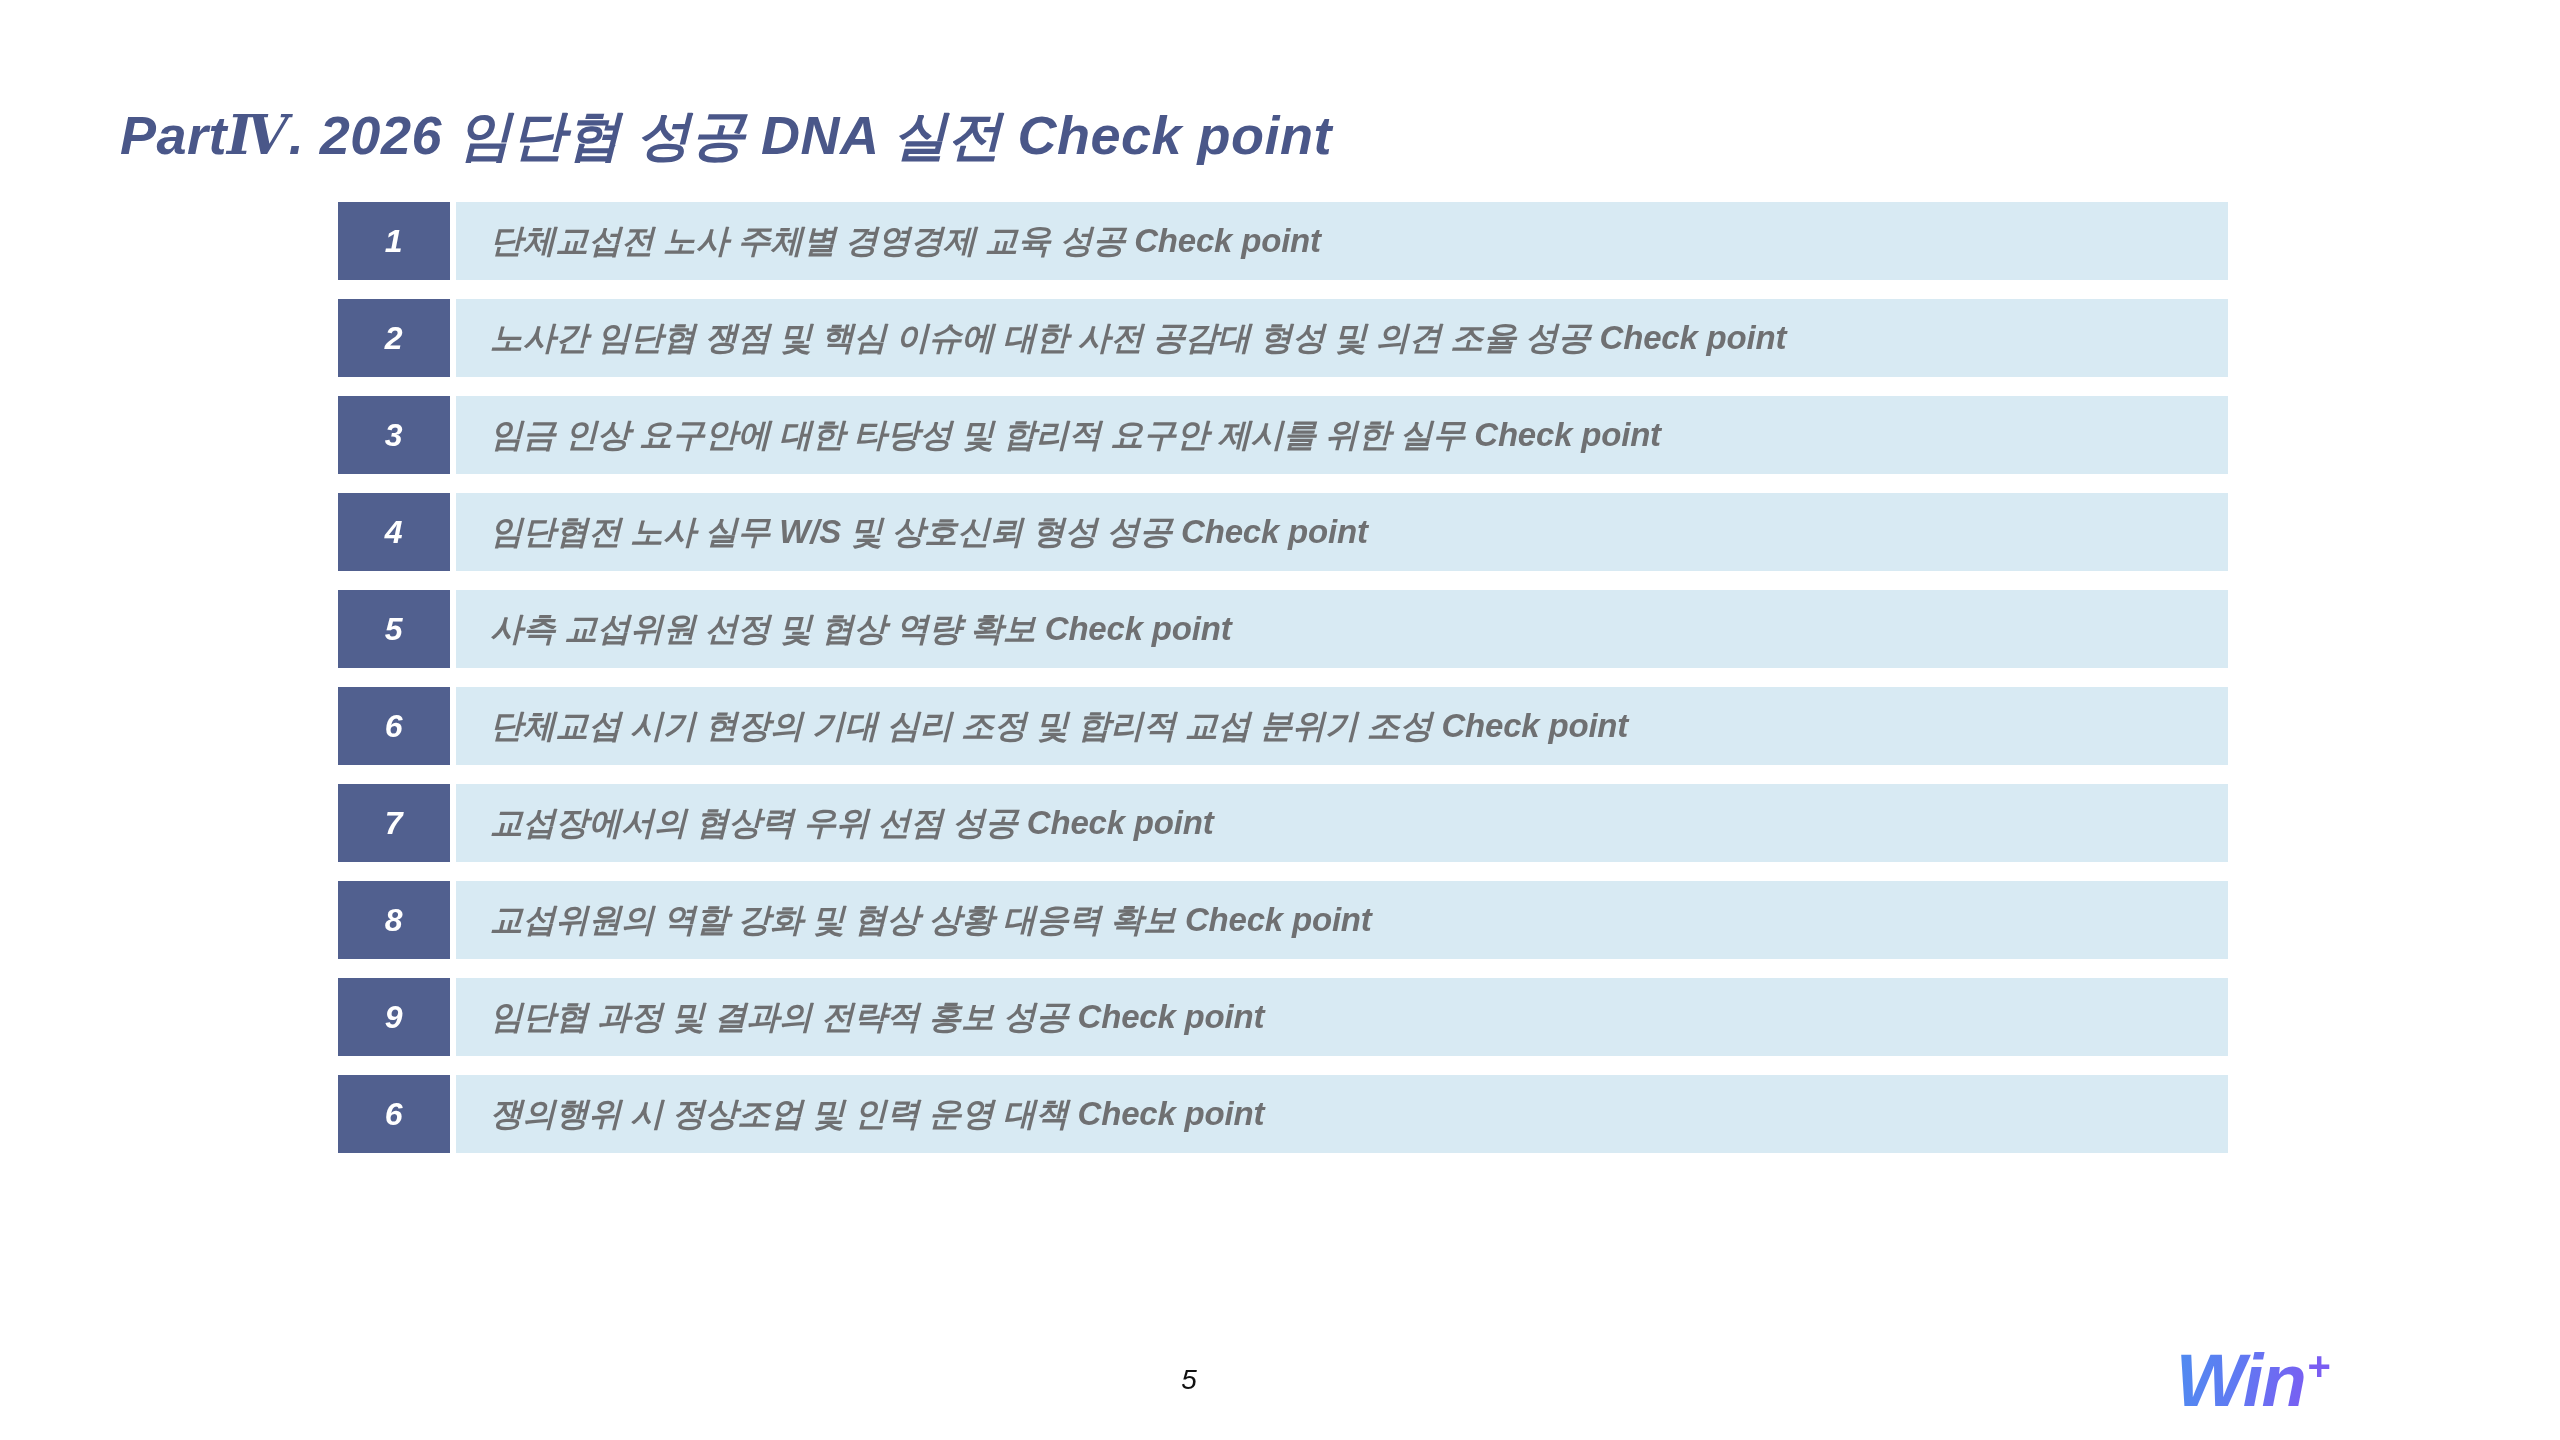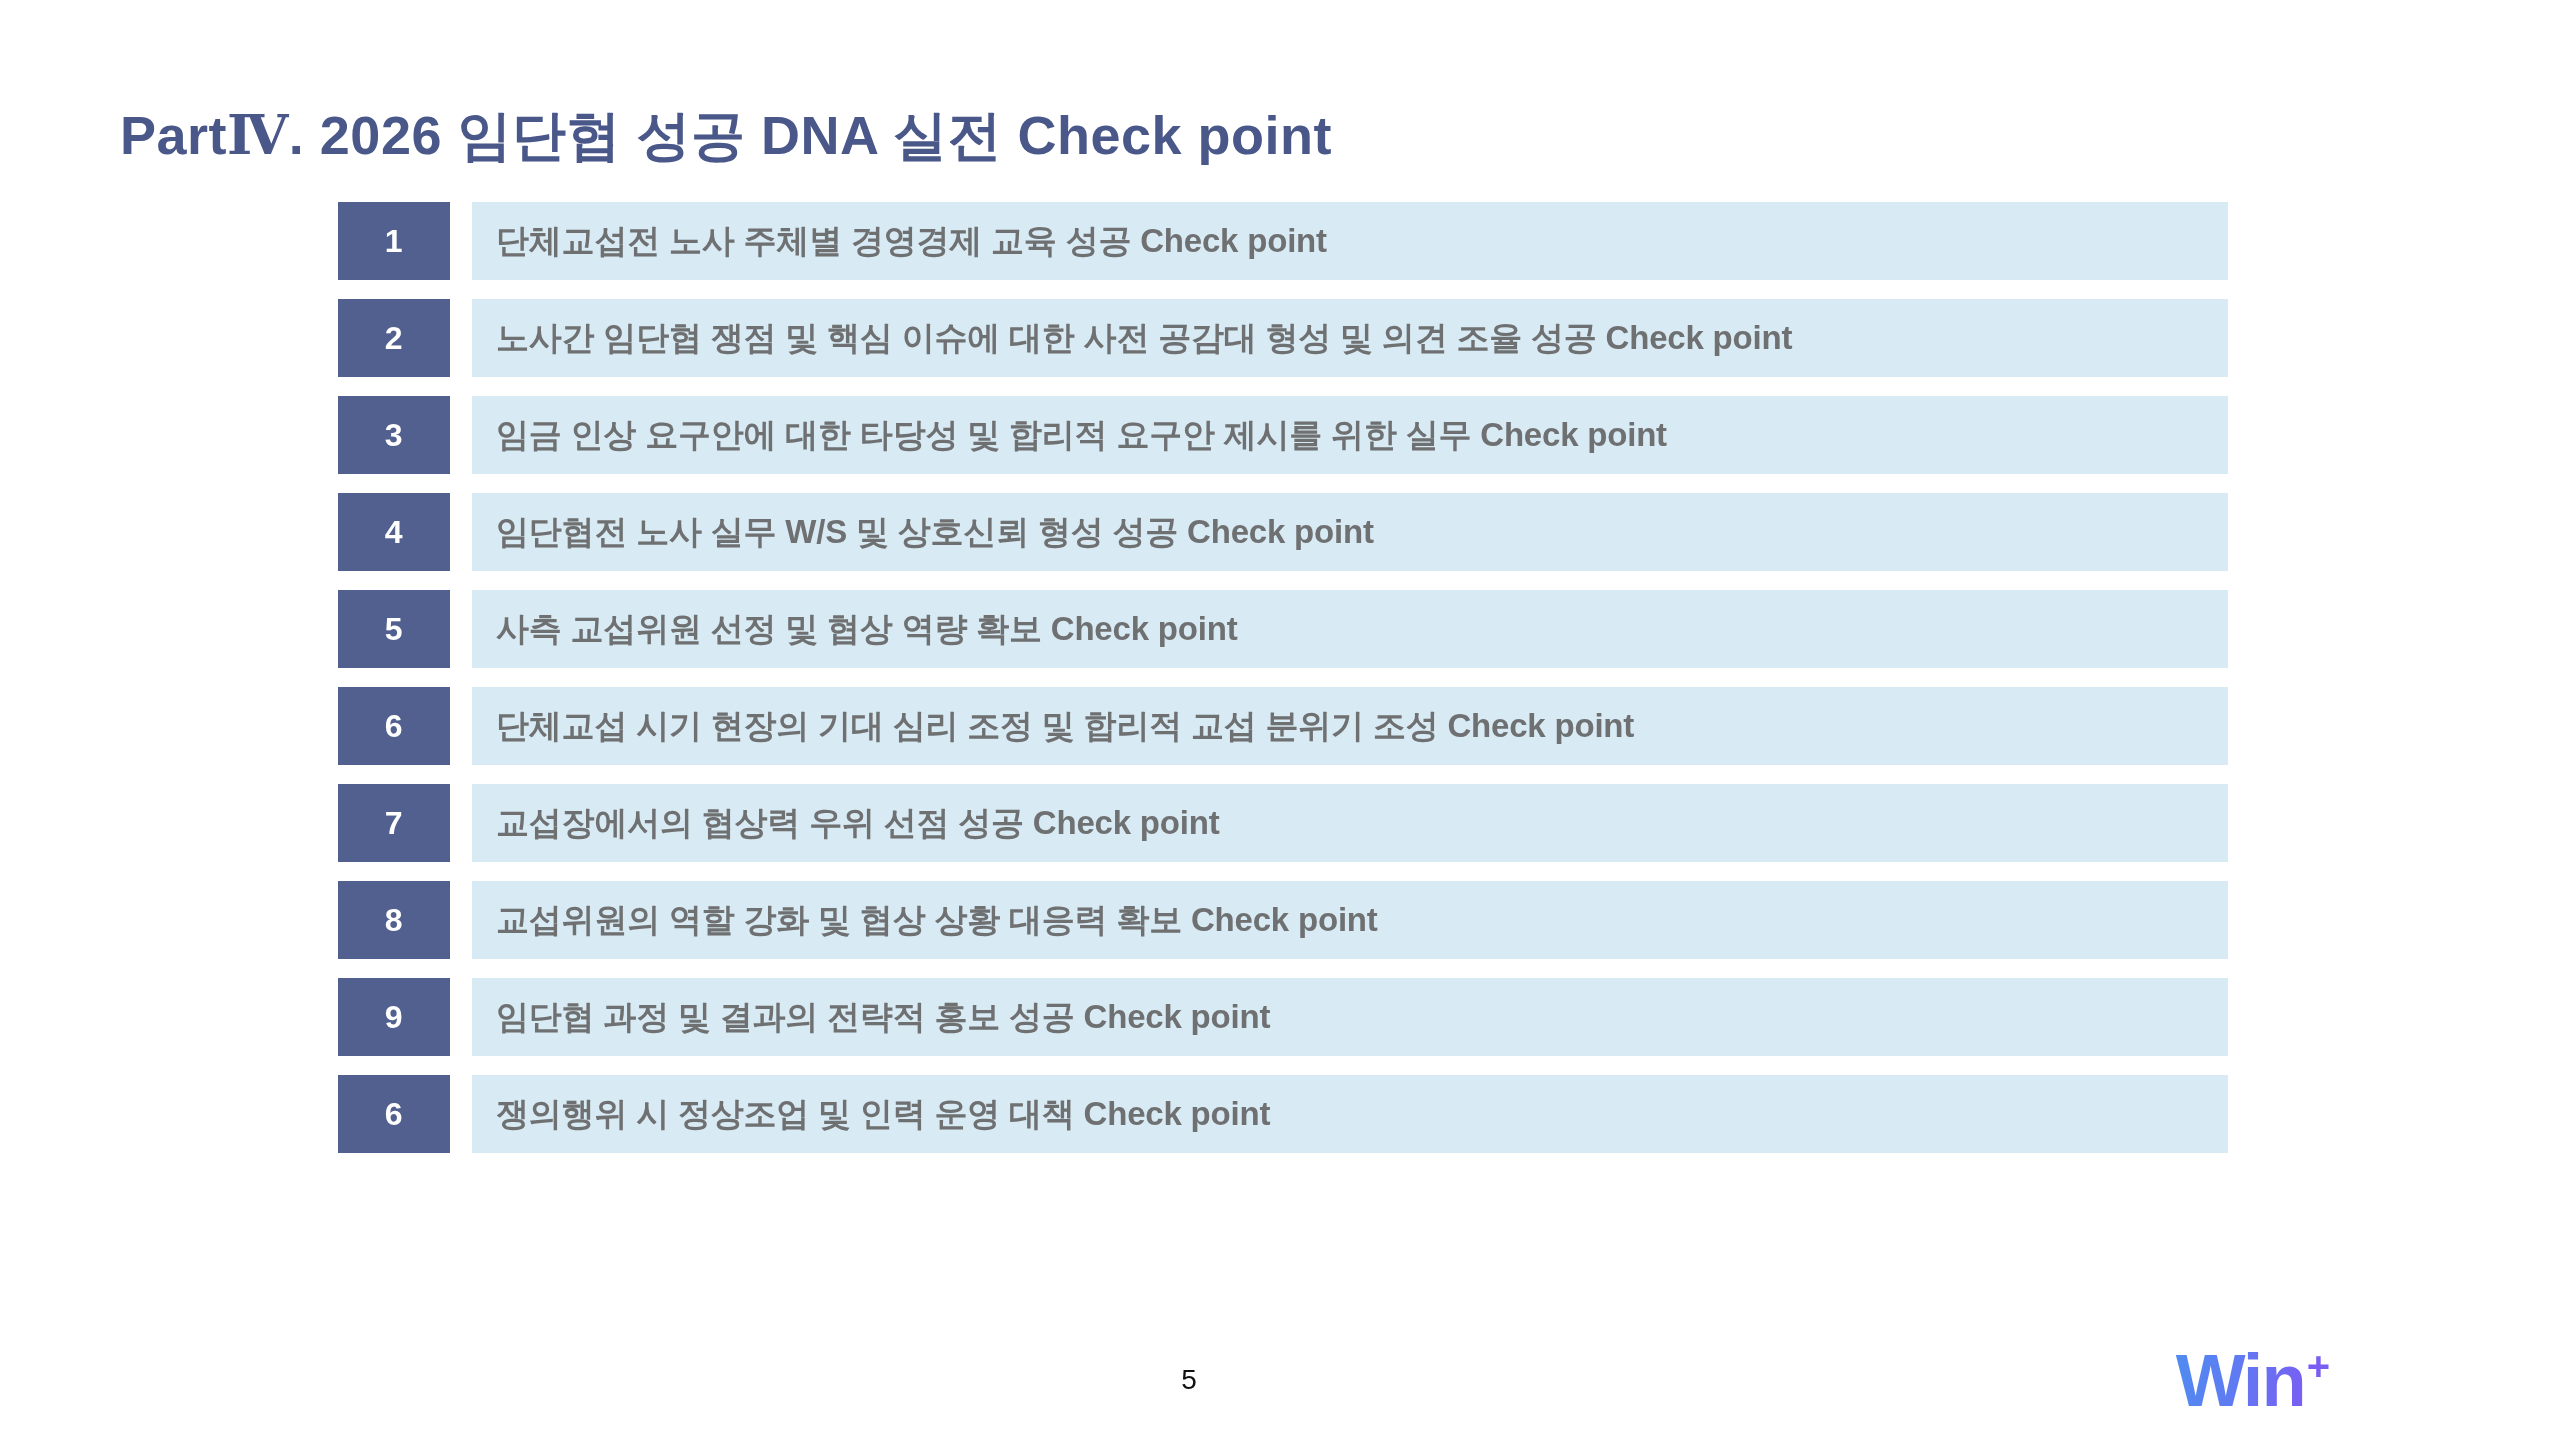--- a/index.html
+++ b/index.html
@@ -12,20 +12,21 @@
   body {
     font-family: "Liberation Sans", "DejaVu Sans", sans-serif;
   }
 
   #slide {
     position: relative;
     width: 2378px;
     height: 1440px;
     background: #ffffff;
     overflow: hidden;
+    font-style: italic;
   }
 
   
   #slide-title {
     position: absolute;
     left: 120px;
     top: 68px;
     font-size: 54px;
     font-weight: bold;
     color: #4a5789;
@@ -69,23 +70,22 @@
 
   .row-gap {
     flex: 0 0 6px;
   }
 
   .row-bar {
     flex: 1 1 auto;
     background: #d8eaf3;
     display: flex;
     align-items: center;
-    padding-left: 24px;
+    padding-left: 34px;
     overflow: hidden;
-    margin-left: 16px;
   }
 
   .row-text {
     font-size: 33px;
     font-weight: bold;
     color: #6f7072;
     white-space: nowrap;
     letter-spacing: -0.2px;
   }
 

